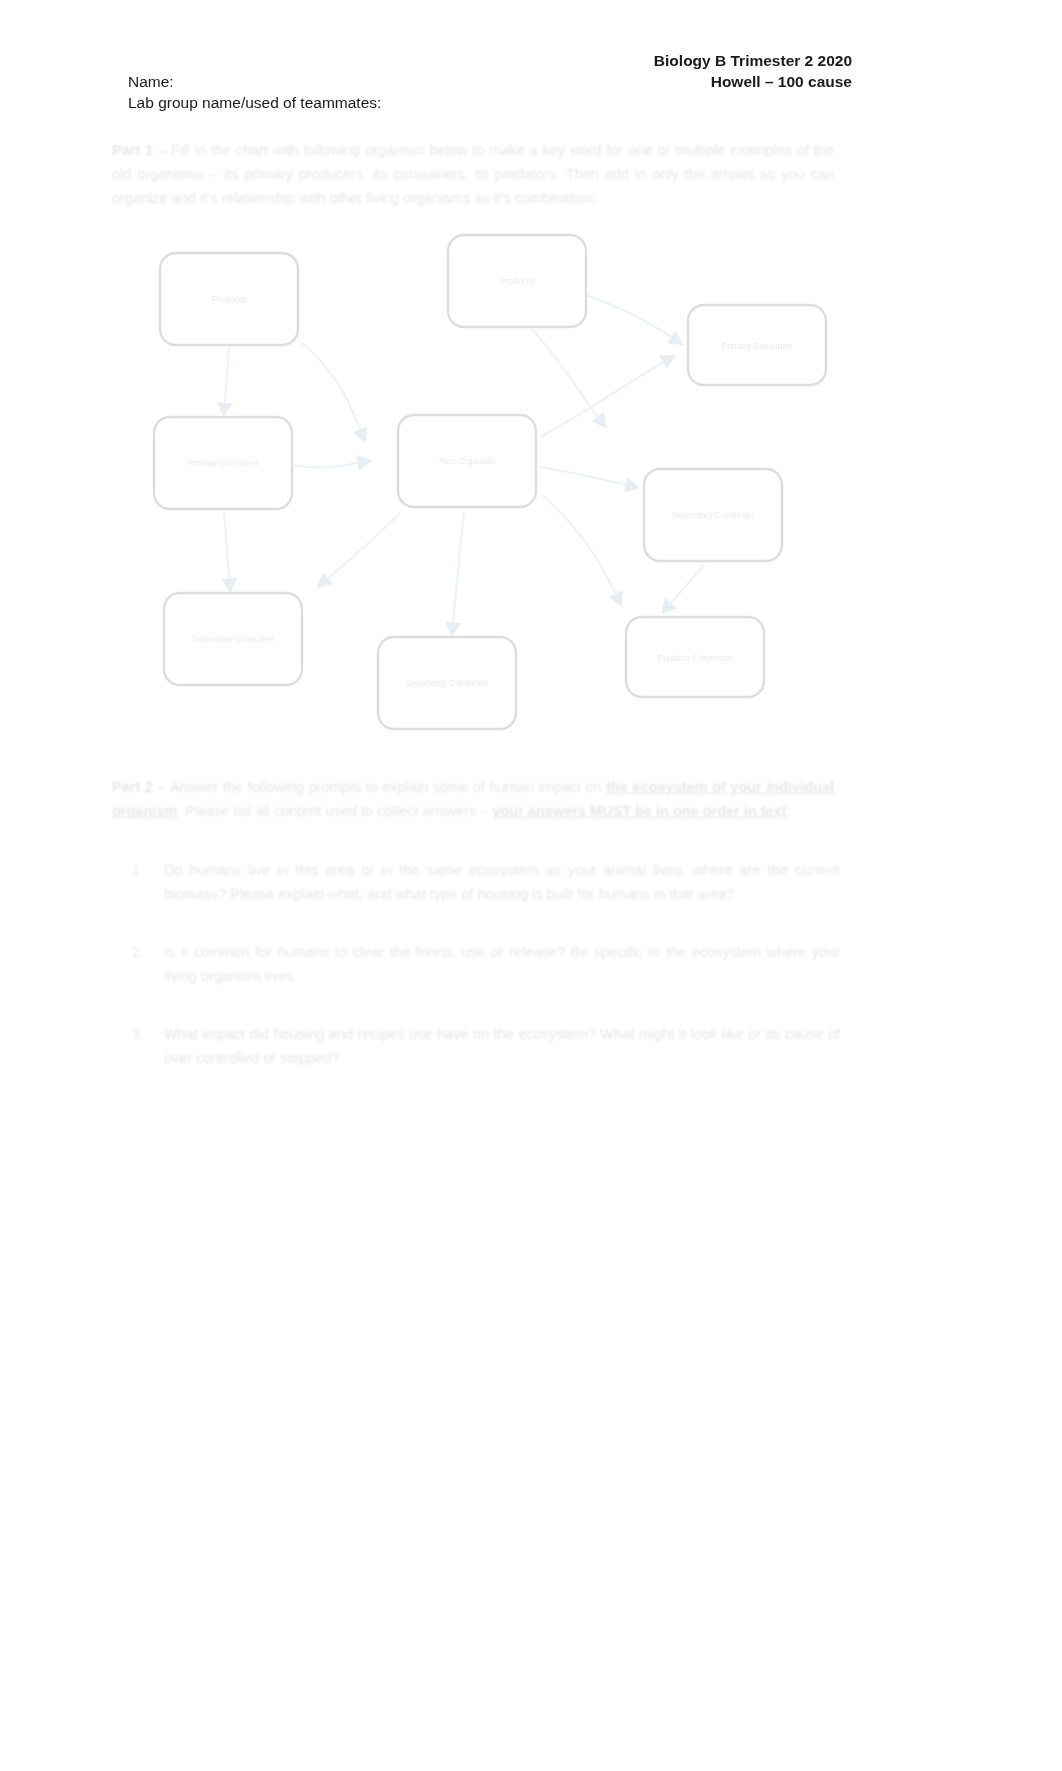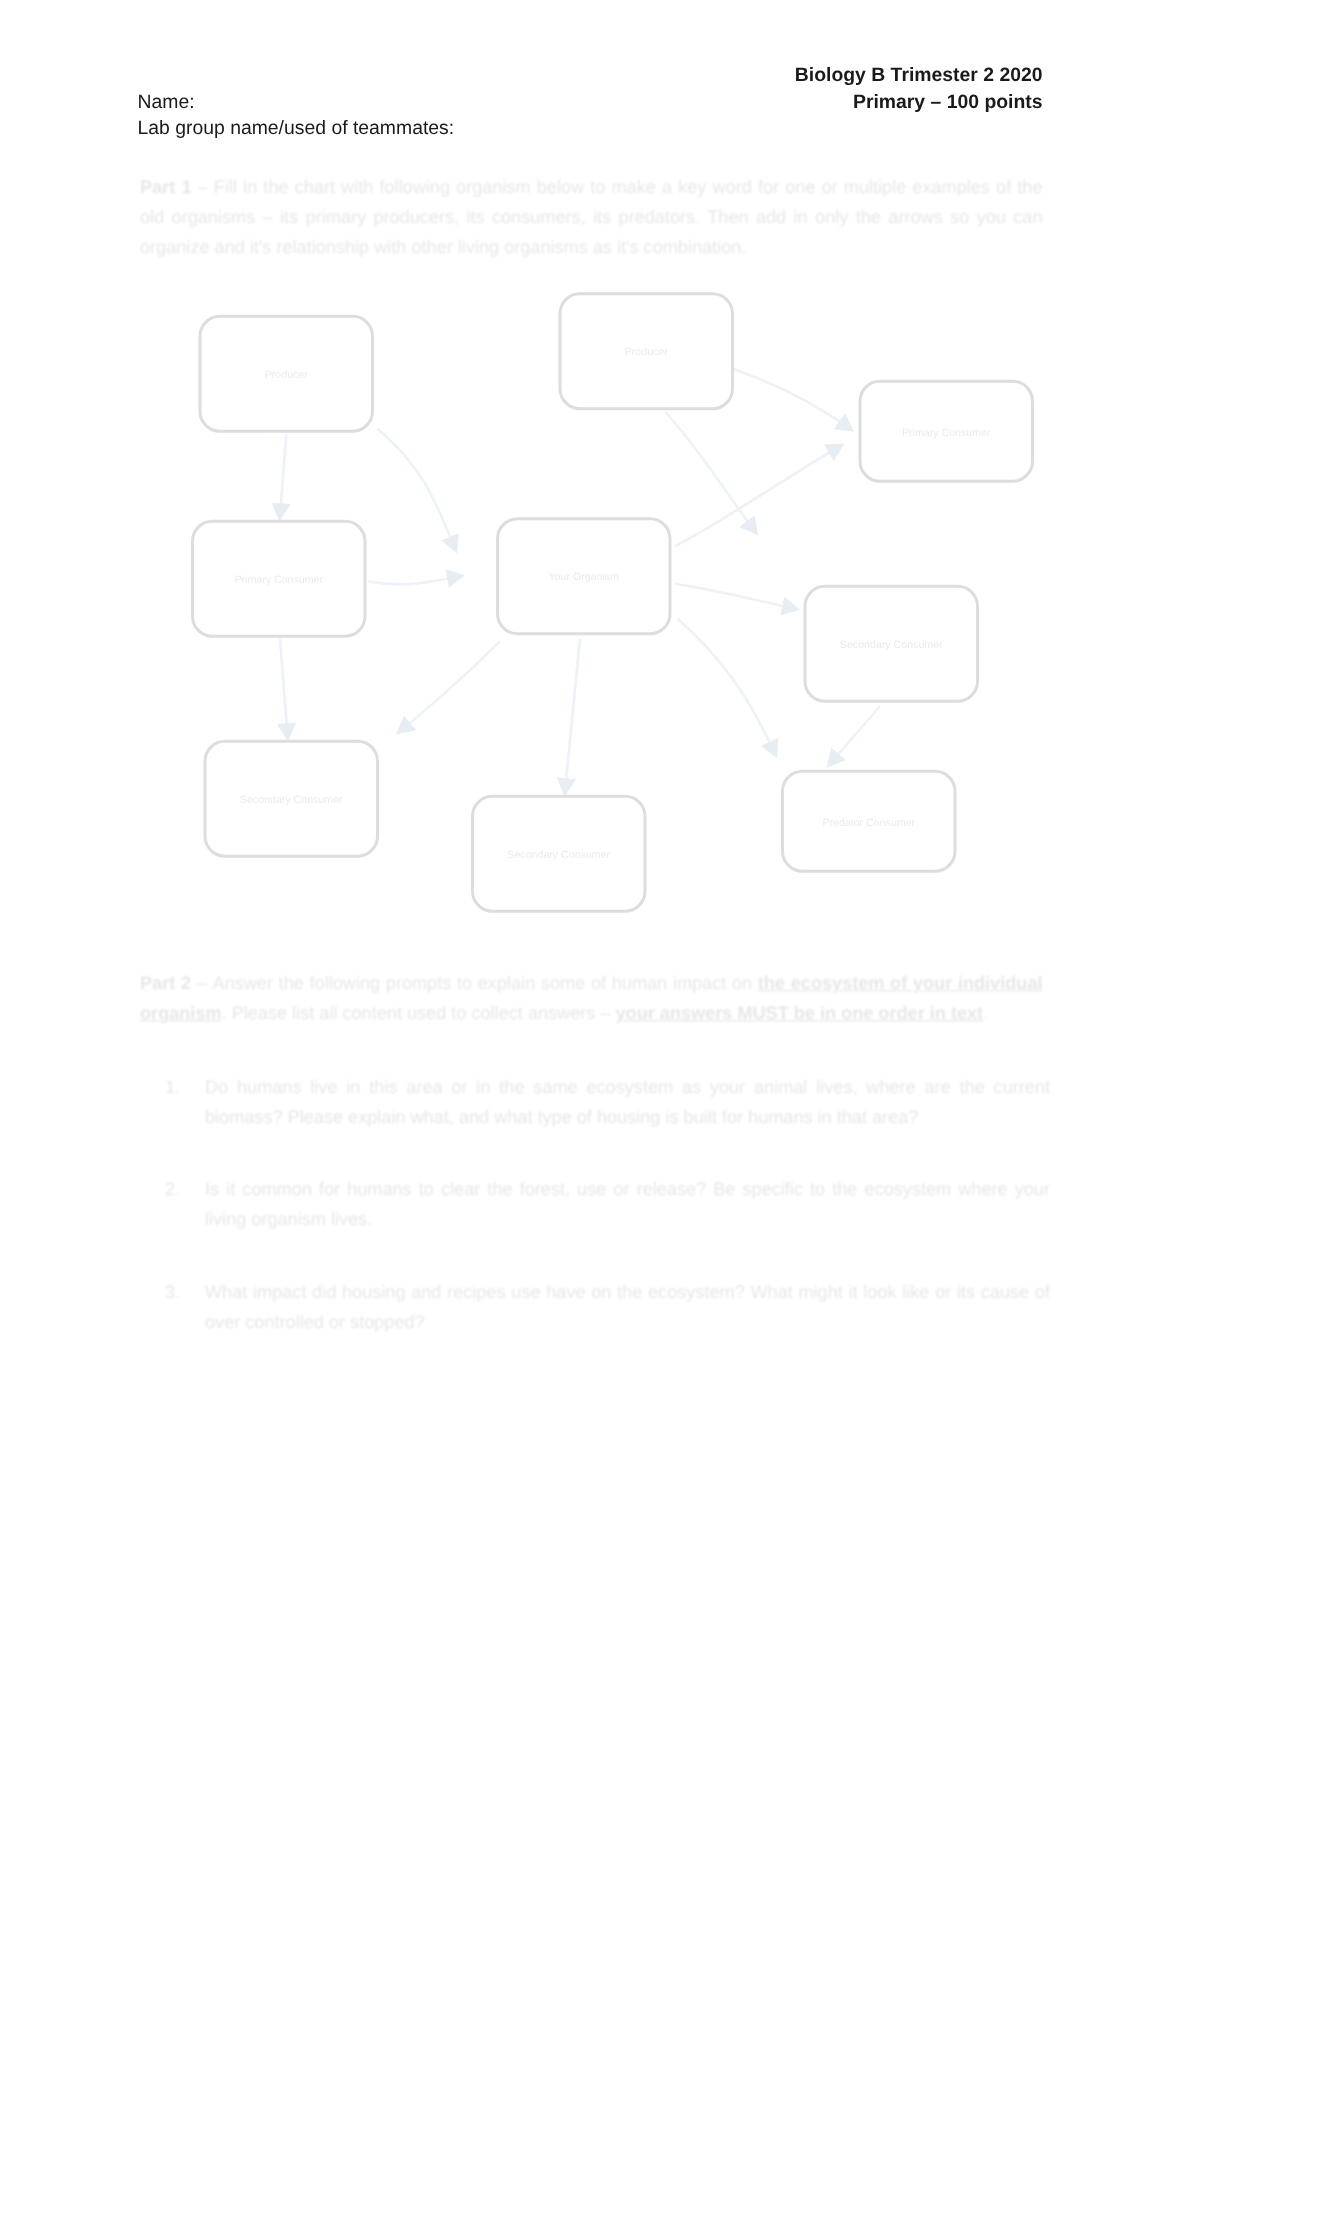--- a/index.html
+++ b/index.html
@@ -13,21 +13,21 @@
     color: #1a1a1a;
     position: relative;
     overflow: hidden;
   }
 
   .page { position: relative; width: 1062px; height: 1771px; }
 
   
   .header-block {
     position: absolute;
-    left: 110px;
+    left: 128px;
     top: 50px;
     width: 724px;
   }
   .hdr-row { display: flex; justify-content: space-between; align-items: baseline; }
   .hdr-right-only { display: flex; justify-content: flex-end; }
   .hdr-text {
     font-size: 15.5px;
     font-weight: bold;
     line-height: 21px;
     white-space: nowrap;
@@ -97,21 +97,21 @@
 <body>
 
 <div class="page">
 
   <div class="header-block">
     <div class="hdr-row hdr-right-only">
       <span class="hdr-text">Biology B Trimester 2 2020</span>
     </div>
     <div class="hdr-row">
       <span class="hdr-left">Name:</span>
-      <span class="hdr-text">Primary – 100 points</span>
+      <span class="hdr-text">Howell – 100 cause</span>
     </div>
     <div class="hdr-row">
       <span class="hdr-left">Lab group name/used of teammates:</span>
     </div>
   </div>
 
   <div class="part1-para faded">
     <span class="b">Part 1</span><span>&nbsp;–&nbsp;</span><span>Fill in the chart with following organism below to make a key word for one or multiple examples of the old organisms – its primary producers, its consumers, its predators.  Then add in only the arrows so you can organize and it's relationship with other living organisms as it's combination.</span>
   </div>
 

